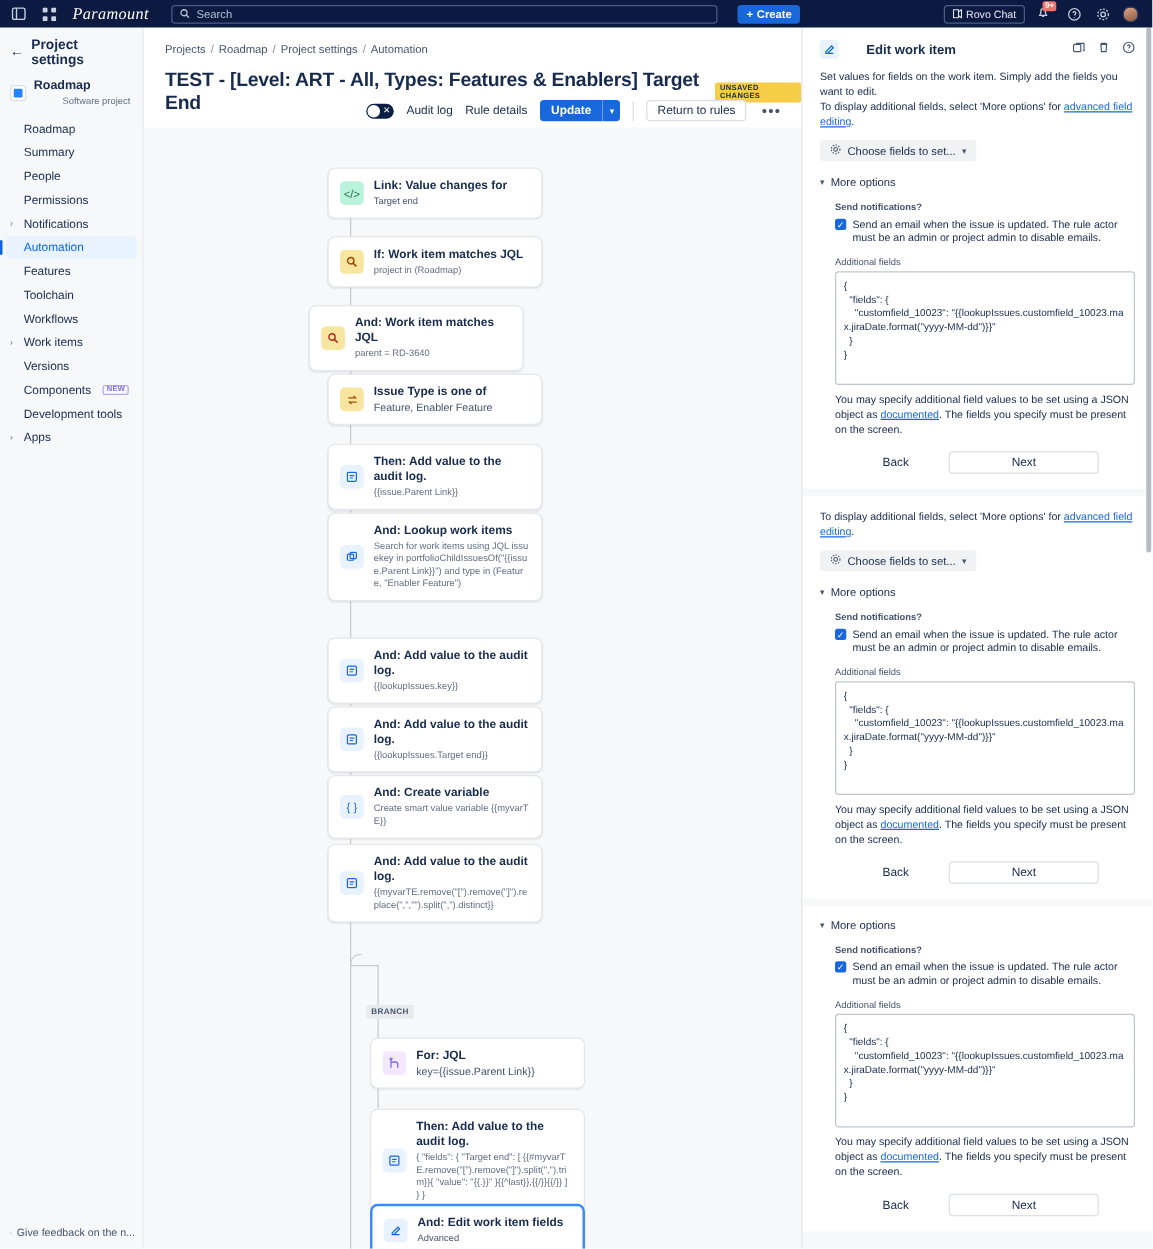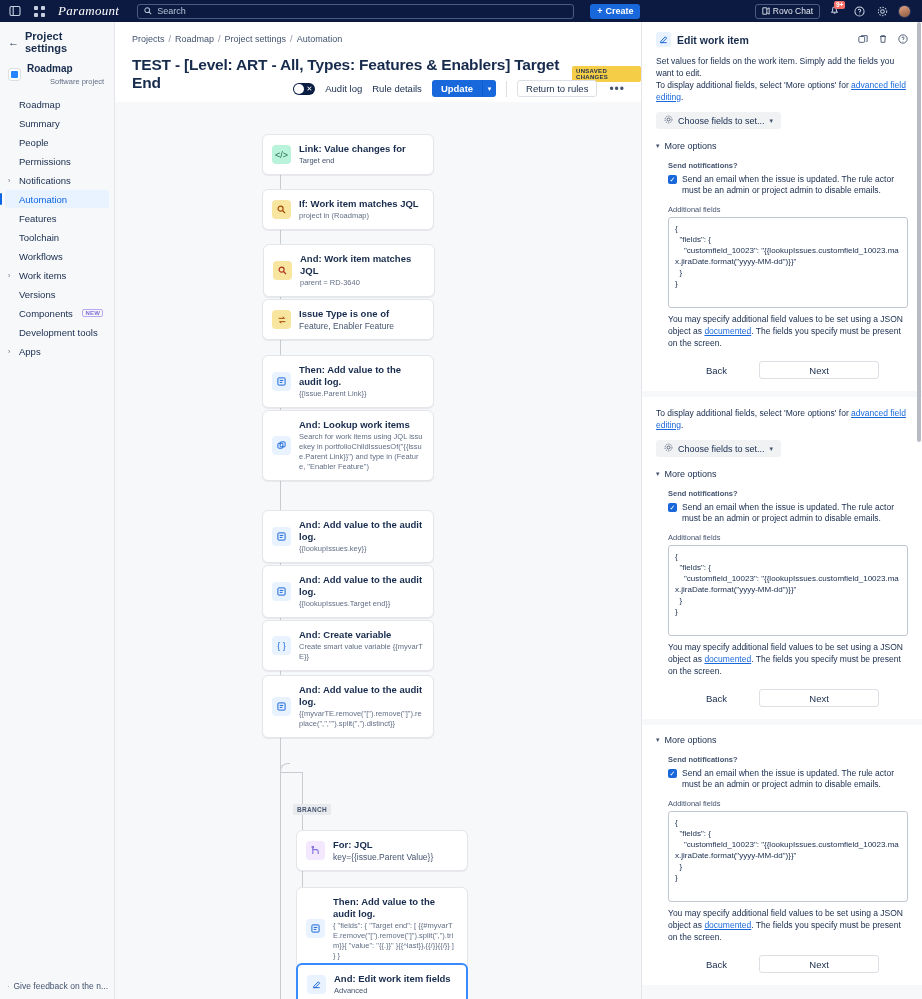--- a/index.html
+++ b/index.html
@@ -164,21 +164,21 @@
     position: absolute; font-size: 6.5px; font-weight: bold; color: #44546f;
     background: #e8eaed; border-radius: 2px; padding: 2px 4px; letter-spacing: .3px;
   }
 
   
   .rightpanel {
     width: 281px; flex: 0 0 281px; background: #f7f8f9; border-left: 1px solid #e3e5e8;
     overflow: hidden; position: relative;
   }
   .rp-section { background: #fff; padding: 10px 14px 12px 14px; margin-bottom: 6px; }
-  .rp-head { display: flex; align-items: center; gap: 6px; }
+  .rp-head { display: flex; align-items: center; gap: 22px; }
   .rp-head-icon {
     width: 15px; height: 15px; border-radius: 3px; background: #e9f2ff; color: #1868db;
     display: flex; align-items: center; justify-content: center;
   }
   .rp-title { font-size: 10.5px; font-weight: bold; }
   .rp-head-actions { margin-left: auto; display: flex; gap: 10px; color: #44546f; }
   .rp-desc { font-size: 8.5px; color: #172b4d; line-height: 12px; margin-top: 8px; }
   .lnk { color: #1868db; text-decoration: underline; }
   .choose-fields {
     margin-top: 9px; display: inline-flex; align-items: center; gap: 5px;
@@ -421,21 +421,21 @@
                   <line x1="6.1" y1="6.1" x2="9" y2="9"></line>
                 </svg>
             </div>
             <div class="card-body">
               <div class="card-title">If: Work item matches JQL</div>
               <div class="card-sub">project in (Roadmap)</div>
             </div>
           </div>
         </div>
 
-        <div style="position:absolute; left:148px; top:132px;border-radius:18px;">
+        <div style="position:absolute; left:132px; top:132px;border-radius:18px;">
           <div class="card">
             <div class="card-icon ci-orange">
               <svg width="9" height="9" viewBox="0 0 10 10" fill="none" stroke="#ae2e24" stroke-width="1.3">
                   <circle cx="4" cy="4" r="2.8"></circle>
                   <line x1="6.1" y1="6.1" x2="9" y2="9"></line>
                 </svg>
             </div>
             <div class="card-body">
               <div class="card-title">And: Work item matches JQL</div>
               <div class="card-sub">parent = RD-3640</div>
@@ -551,21 +551,21 @@
         <div style="position:absolute; left:181px; top:718px;">
           <div class="card" style="width:172px;">
             <div class="card-icon ci-purple">
               <svg width="9" height="9" viewBox="0 0 10 10" fill="none" stroke="#8270db" stroke-width="1.2">
                   <path d="M2 1v8M2 4h4a2 2 0 0 1 2 2v3"></path>
                   <circle cx="2" cy="1.2" r=".9"></circle>
                 </svg>
             </div>
             <div class="card-body">
               <div class="card-title">For: JQL</div>
-              <div class="card-sub dark" style="font-size:8.5px;">key={{issue.Parent Value}}</div>
+              <div class="card-sub dark" style="font-size:8.5px;">key={{issue.Parent Link}}</div>
             </div>
           </div>
         </div>
 
         <div style="position:absolute; left:181px; top:775px;">
           <div class="card" style="width:172px; align-items:center;">
             <div class="card-icon ci-blue">
               <svg width="9" height="9" viewBox="0 0 10 10" fill="none" stroke="#1868db" stroke-width="1.1">
                   <rect x="1" y="1" width="8" height="8" rx="1"></rect>
                   <line x1="3" y1="3.8" x2="7" y2="3.8"></line>

